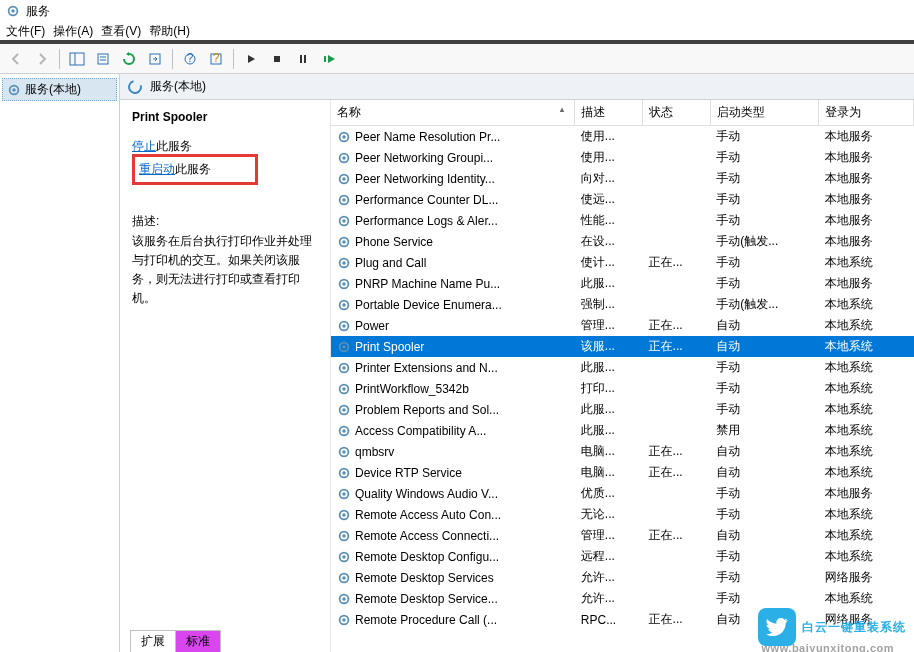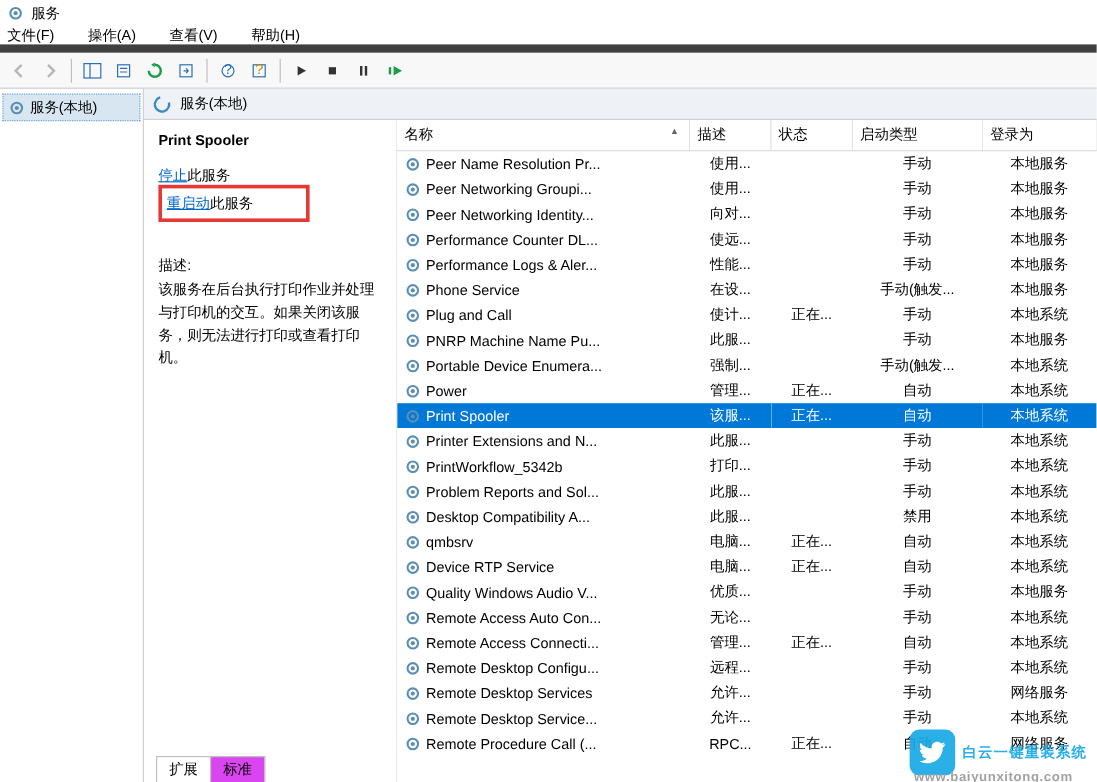--- a/index.html
+++ b/index.html
@@ -1,19 +1,19 @@
 <!DOCTYPE html>
 <html><head>
 <meta charset="utf-8">
 <style>
 * { margin: 0; padding: 0; box-sizing: border-box; font-family: "Microsoft YaHei", "Segoe UI", Tahoma, sans-serif; font-size: 12px; }
 body { background: #fff; width: 914px; height: 652px; overflow: hidden; position: relative; }
 .title-bar { display: flex; align-items: center; padding: 4px 6px; height: 22px; }
 .title-bar .gear { color: #5a8fb5; margin-right: 6px; }
-.menu-bar { display: flex; align-items: center; padding: 2px 6px; height: 22px; border-bottom: 7px solid #404040; gap: 28px; }
+.menu-bar { display: flex; align-items: center; padding: 2px 6px; height: 22px; border-bottom: 4px solid #404040; gap: 8px; }
 .menu-item { cursor: default; }
 .toolbar { display: flex; align-items: center; height: 30px; border-bottom: 1px solid #d0d0d0; padding: 0 4px; gap: 2px; background: #f8f8f8; }
 .tb-btn { width: 24px; height: 24px; display: flex; align-items: center; justify-content: center; border: 1px solid transparent; cursor: pointer; }
 .tb-btn.disabled { opacity: 0.4; cursor: default; }
 .tb-sep { width: 1px; height: 20px; background: #c0c0c0; margin: 0 3px; }
 .main { display: flex; height: calc(652px - 22px - 22px - 30px); }
 .left-tree { width: 120px; border-right: 1px solid #d0d0d0; padding: 4px 2px; }
 .tree-node { display: flex; align-items: center; padding: 2px 4px; background: #d8e6f2; border: 1px dotted #7aa8d8; cursor: pointer; }
 .tree-node .gear { color: #5a8fb5; margin-right: 4px; }
 .right-pane { flex: 1; display: flex; flex-direction: column; }
@@ -25,21 +25,21 @@
 .detail-links { margin-bottom: 10px; line-height: 1.7; }
 .detail-links a { color: #0066cc; text-decoration: underline; cursor: pointer; }
 .restart-box { border: 3px solid #e53935; padding: 2px 44px 2px 4px; display: inline-block; margin-top: -2px; }
 .detail-desc-label { margin-top: 28px; margin-bottom: 2px; }
 .detail-desc { line-height: 1.6; }
 .list-col { flex: 1; overflow: auto; border-left: 1px solid #e8e8e8; }
 .svc-table { width: 100%; border-collapse: collapse; table-layout: fixed; }
 .svc-table th { text-align: left; font-weight: normal; padding: 4px 6px; border-right: 1px solid #e0e0e0; border-bottom: 1px solid #e0e0e0; background: #fff; white-space: nowrap; overflow: hidden; position: sticky; top: 0; }
 .svc-table th:first-child::after { content: "▴"; font-size: 9px; color: #666; float: right; margin-right: 4px; }
 .svc-table td { padding: 2px 6px; white-space: nowrap; overflow: hidden; text-overflow: ellipsis; }
-.svc-table tr.row { height: 21px; cursor: pointer; text-align: center; }
+.svc-table tr.row { height: 21px; cursor: pointer; }
 .svc-table tr.selected { background: #0078d7; color: #fff; }
 .svc-table tr.selected .gear { color: #fff; }
 .gear { display: inline-block; width: 14px; }
 .name-cell { display: flex; align-items: center; gap: 4px; }
 .tabs { position: absolute; bottom: 0; left: 130px; display: flex; height: 38px; align-items: flex-end; }
 .tab { border: 1px solid #c0c0c0; border-bottom: none; padding: 2px 10px; background: #d946ef; cursor: pointer; margin-right: -1px; }
 .tab.active { background: #fff; }
 .watermark { position: absolute; right: 8px; bottom: 6px; display: flex; align-items: center; color: #1aa9e6; font-size: 22px; font-weight: bold; letter-spacing: 1px; opacity: 0.92; }
 .watermark .bird { width: 38px; height: 38px; background: #1aa9e6; border-radius: 8px; margin-right: 6px; display: flex; align-items: center; justify-content: center; color: #fff; font-size: 22px; }
 .watermark-sub { position: absolute; right: 12px; bottom: -8px; color: #9a9a9a; font-size: 11px; letter-spacing: 0.5px; }
@@ -432,21 +432,21 @@
               </tr>
               <tr class="row">
                 <td>
                   <div class="name-cell">
                     <span class="gear" style="color:#5a8fb5">
                       <svg width="14" height="14" viewBox="0 0 16 16">
                         <circle cx="8" cy="8" r="5" fill="none" stroke="currentColor" stroke-width="2"></circle>
                         <circle cx="8" cy="8" r="2" fill="currentColor"></circle>
                       </svg>
                     </span>
-                    <span>Desktop Compatibility A...</span>
+                    <span>Access Compatibility A...</span>
                   </div>
                 </td>
                 <td>此服...</td>
                 <td></td>
                 <td>禁用</td>
                 <td>本地系统</td>
               </tr>
               <tr class="row">
                 <td>
                   <div class="name-cell">

